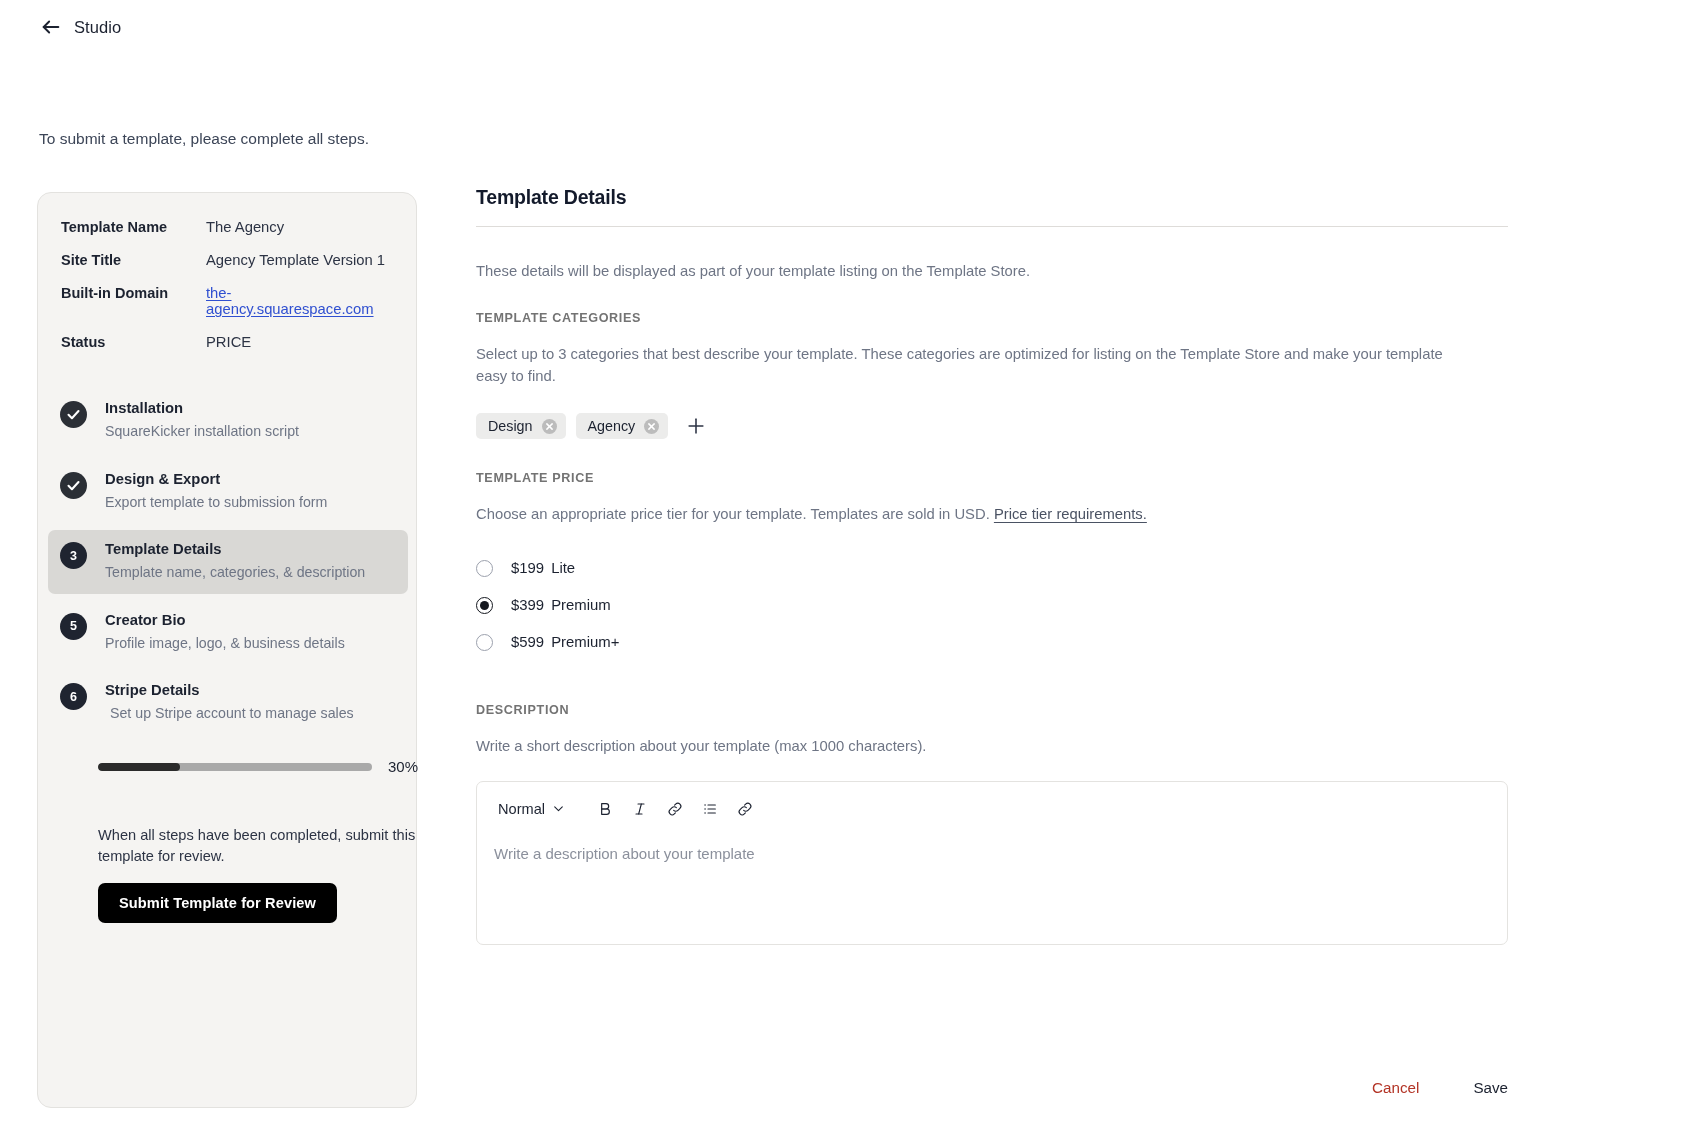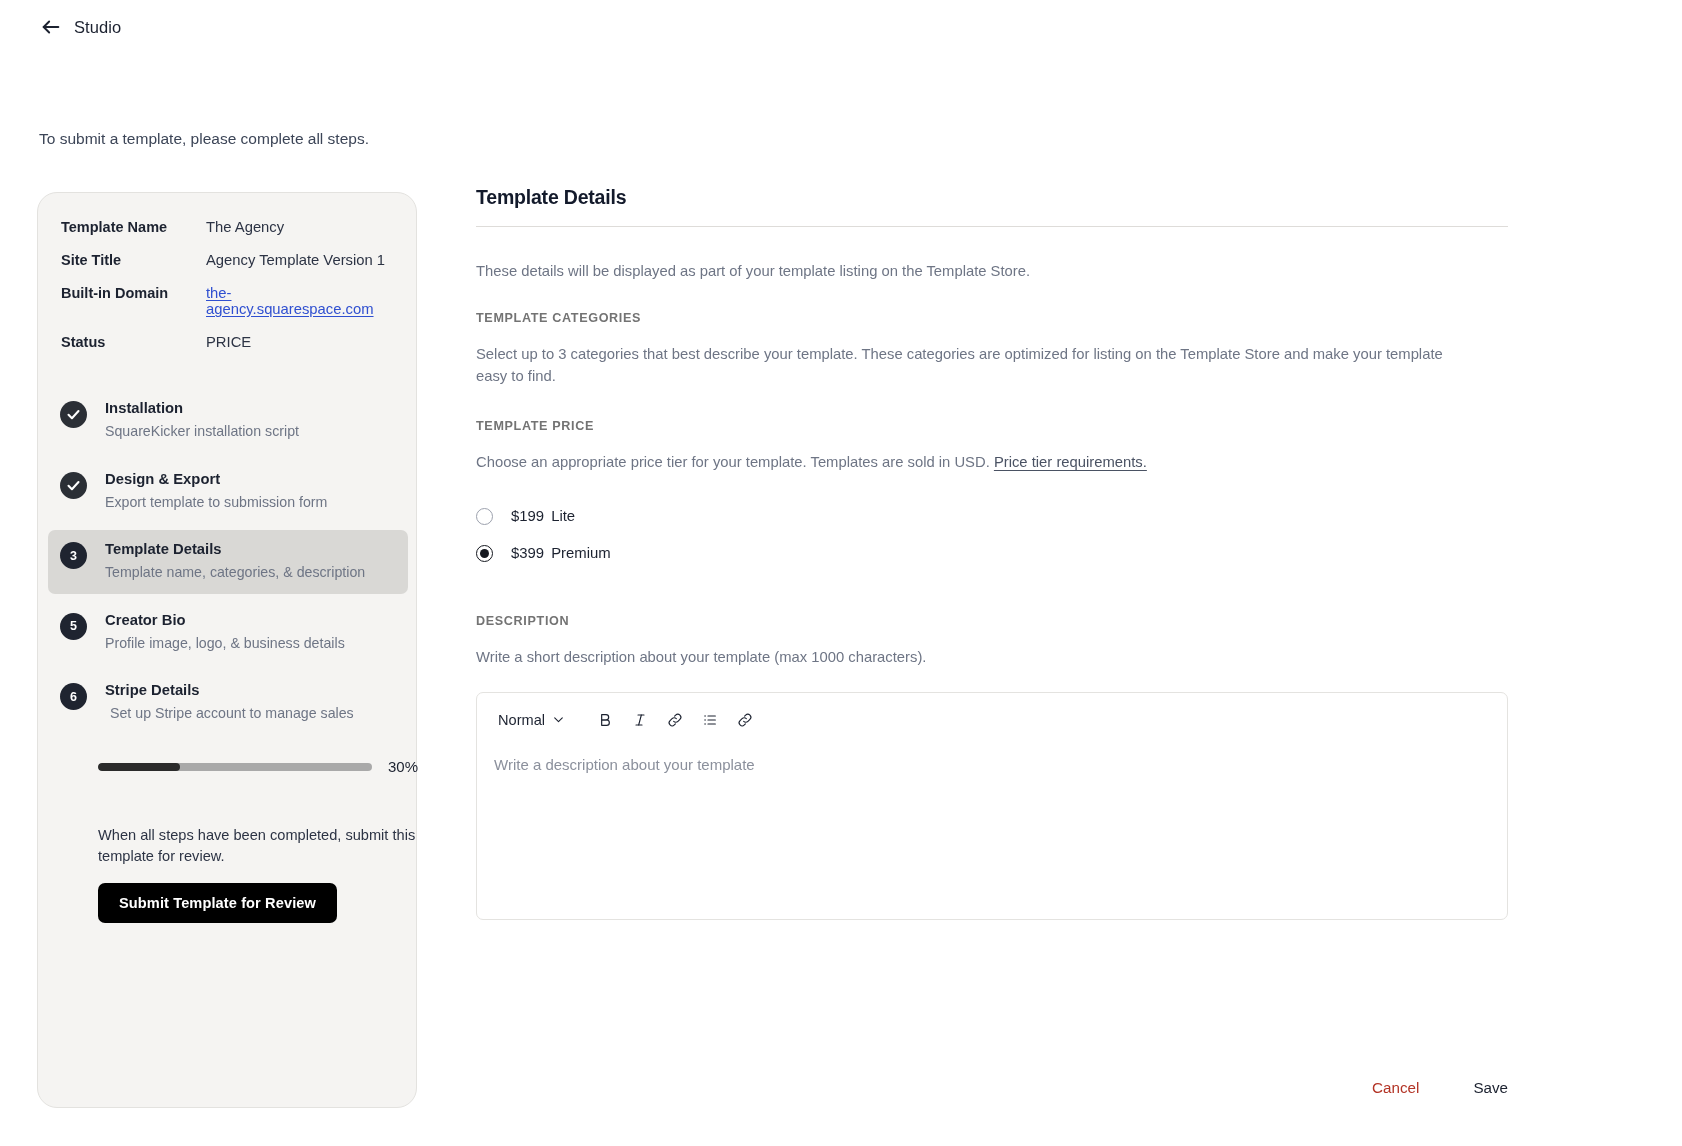--- a/index.html
+++ b/index.html
@@ -27,21 +27,21 @@
     position: absolute; left: 39px; top: 130px;
     font-size: 15.5px; color: #3c4557;
   }
 
   
   .card {
     position: absolute; left: 37px; top: 192px;
     width: 380px; height: 916px;
     background: #f5f4f2;
     border: 1px solid #e3e2df;
-    border-radius: 20px;
+    border-radius: 14px;
     padding: 16px;
   }
   .meta { position: absolute; left: 23px; top: 26px; width: 336px; }
   .meta-row { display: flex; align-items: baseline; margin-bottom: 17px; }
   .meta-key { width: 145px; flex: none; font-size: 14.5px; font-weight: bold; color: #1c2230; }
   .meta-val { font-size: 14.8px; color: #2c3344; }
   .meta-link {
     font-size: 14.8px; color: #2f4fd0; text-decoration: underline;
     text-underline-offset: 2px; cursor: pointer;
   }
@@ -122,21 +122,21 @@
   .radio-label { font-size: 14.9px; color: #1c2230; }
   .radio-label .price { margin-right: 7px; }
 
   .inline-link {
     color: #4a5263; text-decoration: underline; text-underline-offset: 3px; cursor: pointer;
   }
 
   
   .editor {
     margin-top: 24px; border: 1px solid #e4e3e0; border-radius: 7px;
-    background: #fff; height: 228px; overflow: hidden;
+    background: #fff; height: 164px; overflow: hidden;
   }
   .editor-toolbar { display: flex; align-items: center; gap: 7px; padding: 13px 17px 10px 17px; }
   .tb-select {
     display: inline-flex; align-items: center; gap: 7px;
     font-size: 14.6px; color: #1c2230; cursor: pointer; padding: 2px 4px;
   }
   .tb-select svg { width: 13px; height: 13px; display: block; }
   .tb-btn {
     width: 28px; height: 28px; display: flex; align-items: center; justify-content: center;
     cursor: pointer; border-radius: 4px;
@@ -252,37 +252,69 @@
     <button class="submit-btn">Submit Template for Review</button>
   </div>
 
   <div class="panel">
     <div class="panel-title">Template Details</div>
     <div class="panel-rule"></div>
     <div class="panel-intro">These details will be displayed as part of your template listing on the Template Store.</div>
 
     <div class="field-label">TEMPLATE CATEGORIES</div>
     <div class="field-help">Select up to 3 categories that best describe your template. These categories are optimized for listing on the Template Store and make your template easy to find.</div>
+    <div class="tags">
+      <span class="tag">
+        <span>Design</span>
+        <span class="tag-x">
+          <svg viewBox="0 0 12 12" fill="none" stroke="#ffffff" stroke-width="2" stroke-linecap="round">
+            <line x1="2.5" y1="2.5" x2="9.5" y2="9.5"></line>
+              <line x1="9.5" y1="2.5" x2="2.5" y2="9.5"></line>
+          </svg>
+        </span>
+      </span>
+      <span class="tag">
+        <span>Agency</span>
+        <span class="tag-x">
+          <svg viewBox="0 0 12 12" fill="none" stroke="#ffffff" stroke-width="2" stroke-linecap="round">
+            <line x1="2.5" y1="2.5" x2="9.5" y2="9.5"></line>
+              <line x1="9.5" y1="2.5" x2="2.5" y2="9.5"></line>
+          </svg>
+        </span>
+      </span>
+      <span>
+        <svg class="tag-add" viewBox="0 0 24 24" fill="none" stroke="#2c3344" stroke-width="1.7" stroke-linecap="round">
+          <line x1="12" y1="4.5" x2="12" y2="19.5"></line>
+            <line x1="4.5" y1="12" x2="19.5" y2="12"></line>
+        </svg>
+      </span>
+    </div>
 
     <div class="field-label">TEMPLATE PRICE</div>
     <div class="field-help">
       <span>Choose an appropriate price tier for your template.  Templates are sold in USD. </span><a class="inline-link">Price tier requirements.</a>
     </div>
 
     <div class="radios">
       <label class="radio-row">
         <span class="radio"></span>
         <span class="radio-label">
           <span class="price">$199</span><span>Lite</span>
         </span>
       </label>
       <label class="radio-row">
         <span class="radio sel"></span>
         <span class="radio-label">
           <span class="price">$399</span><span>Premium</span>
+        </span>
+      </label>
+      <label class="radio-row">
+        <span class="radio"></span>
+        <span class="radio-label">
+          <span class="price">$599</span><span>Premium+</span>
         </span>
       </label>
     </div>
 
     <div class="field-label" style="margin-top:42px">DESCRIPTION</div>
     <div class="field-help">Write a short description about your template (max 1000 characters).</div>
 
     <div class="editor">
       <div class="editor-toolbar">
         <span class="tb-select">

